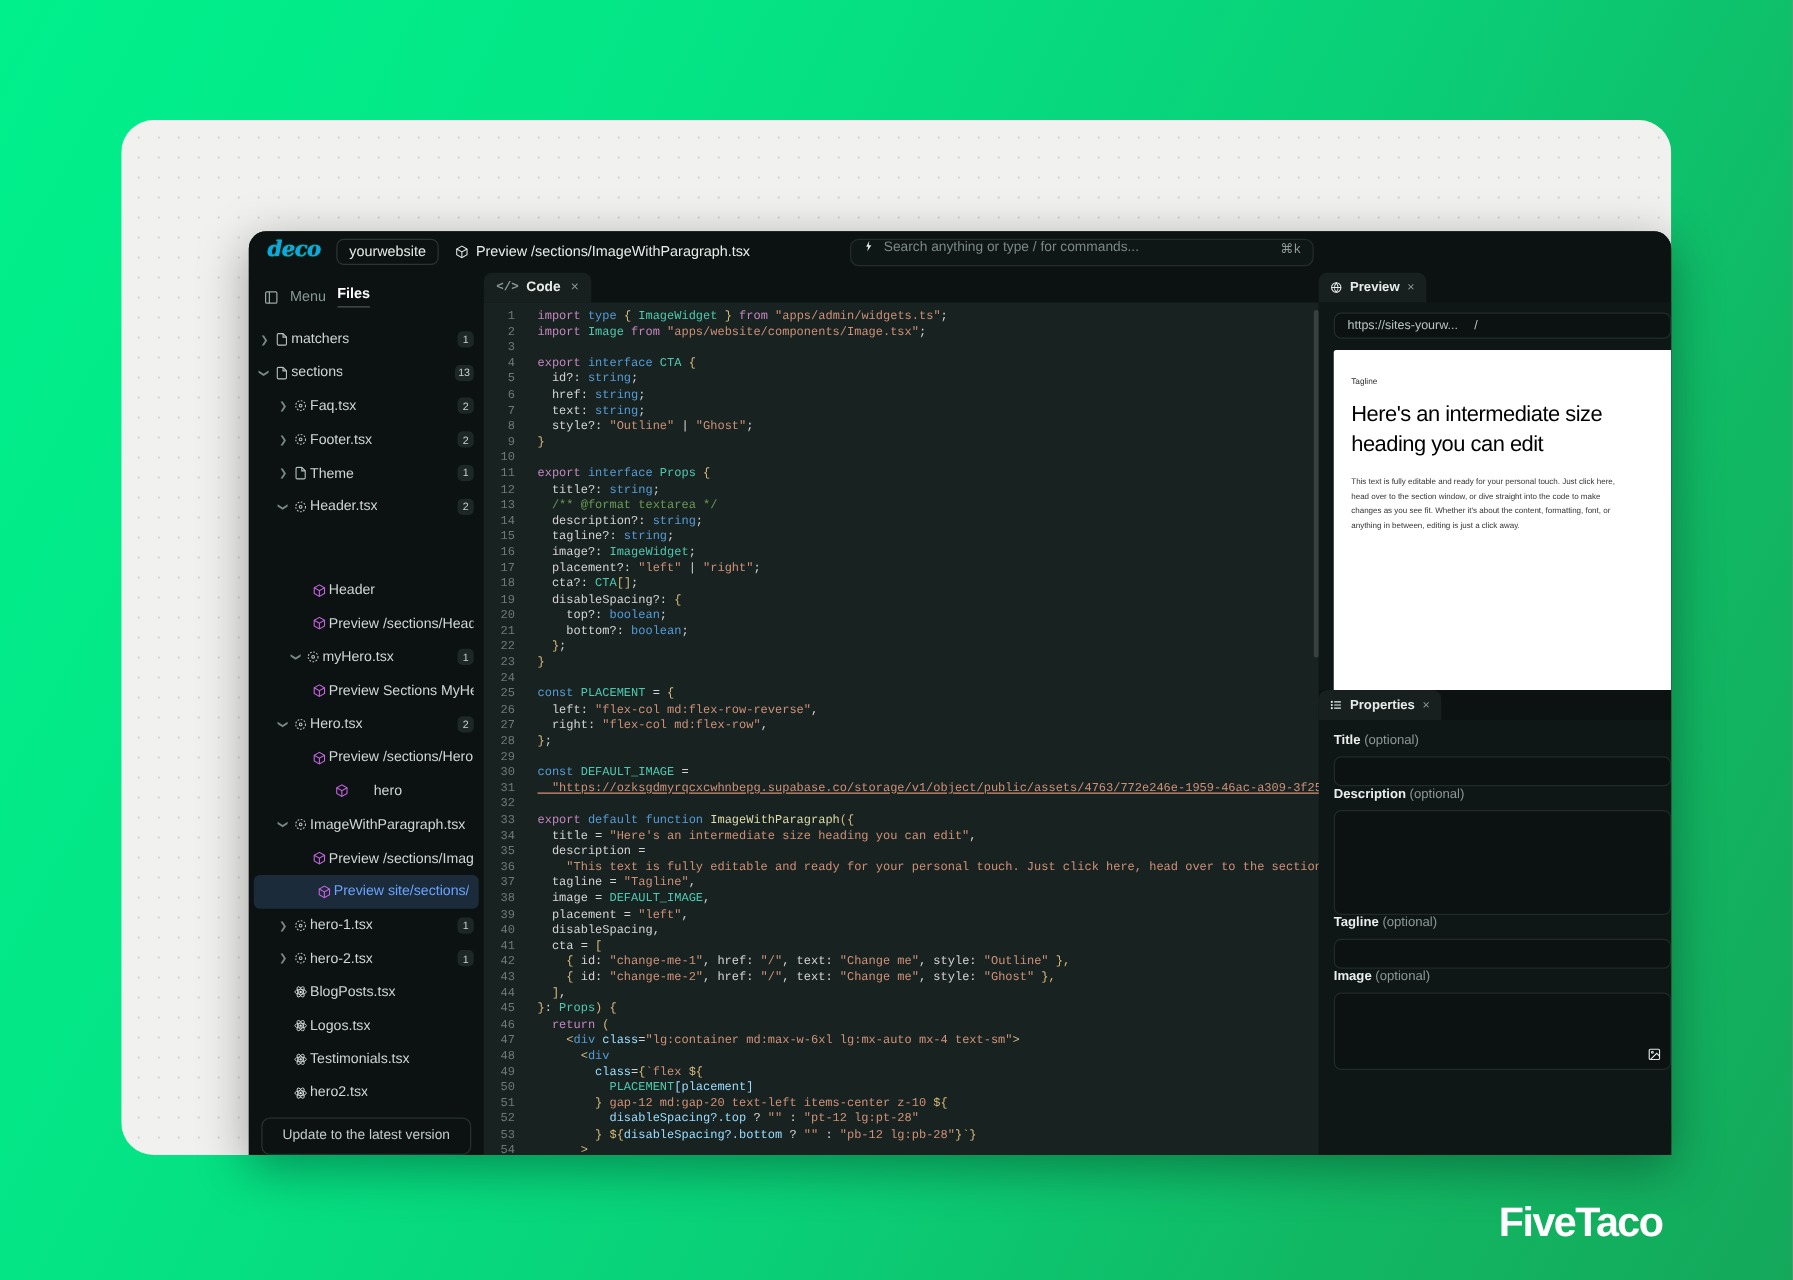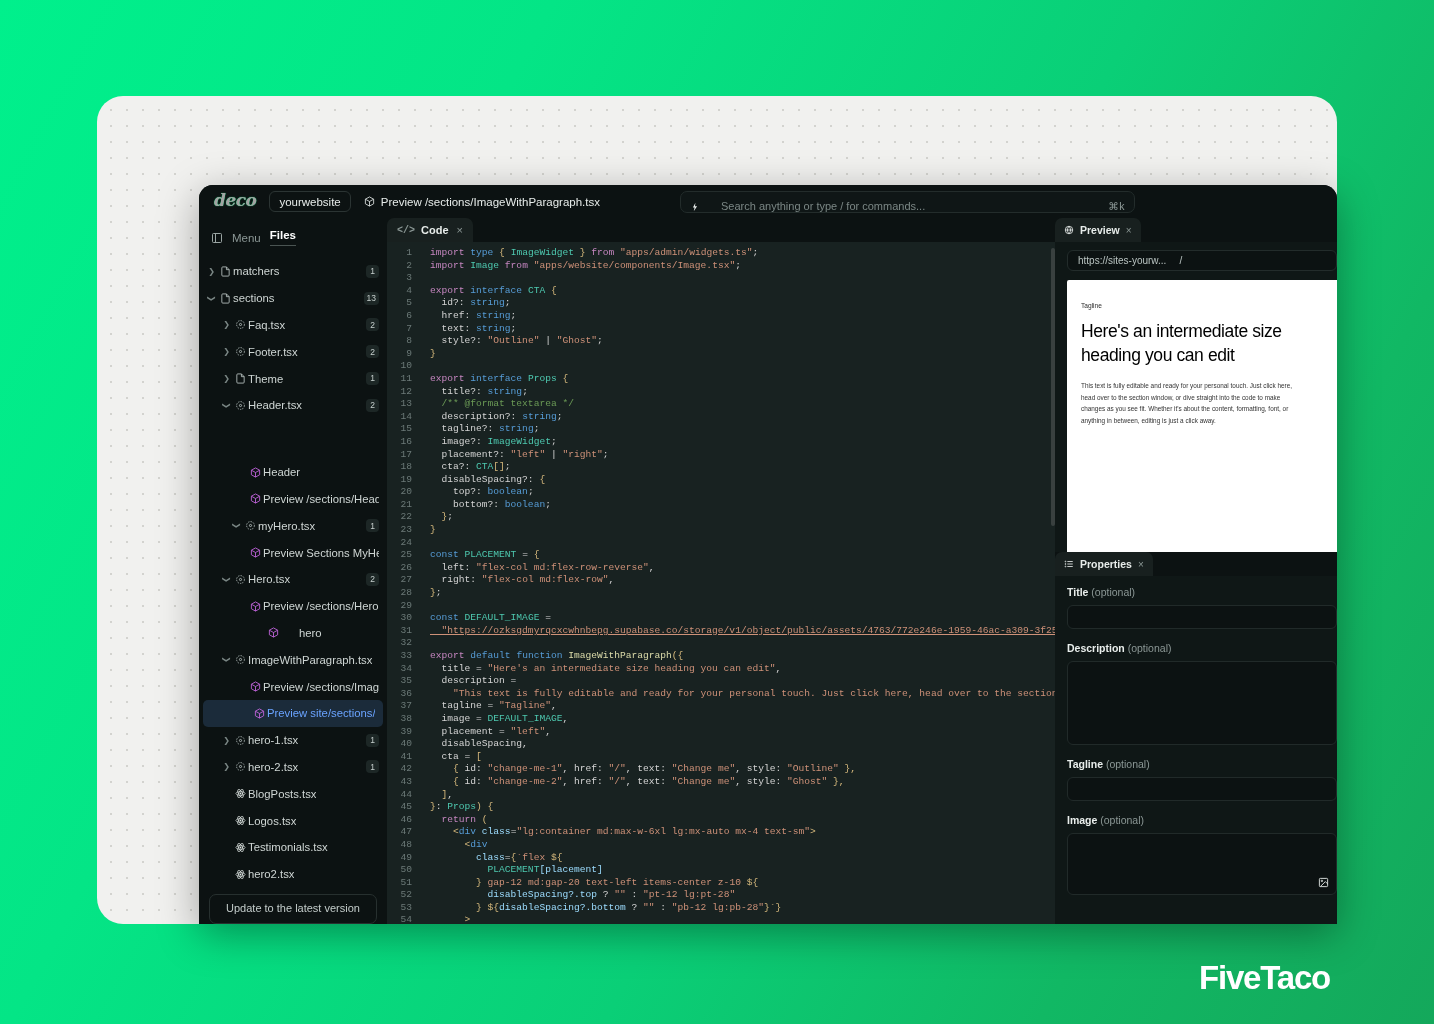--- a/index.html
+++ b/index.html
@@ -45,21 +45,21 @@
     align-items: center;
     padding: 0 10px;
     flex: 0 0 auto;
     position: relative;
   }
   #deco-logo {
     font-family: "DejaVu Serif", serif;
     font-style: italic;
     font-weight: 700;
     font-size: 17px;
-    color: #a3a3a3;
+    color: #0ea5e9;
     letter-spacing: -0.5px;
     padding: 0 5px 2px 5px;
     line-height: 1;
     text-shadow: 0 0 1px #02f17f;
   }
   .chip {
     border: 1px solid #2b3433;
     border-radius: 6px;
     color: #e7ecea;
     font-size: 11.5px;
@@ -71,29 +71,29 @@
     display: flex; align-items: center; gap: 6px;
     margin-left: 13px;
     color: #e7ecea;
     font-size: 11.5px;
     white-space: nowrap;
   }
   .cube-ic { width: 11px; height: 11px; display: inline-block; }
   #searchbar {
     position: absolute;
     left: 481px;
-    width: 455px;
+    width: 371px;
     height: 22px;
     border: 1px solid #232c2b;
     border-radius: 7px;
     background: #0f1616;
     display: flex;
-    align-items: flex-end;
+    align-items: flex-start;
     padding: 0 9px;
-    gap: 21px;
+    gap: 7px;
   }
   #searchbar .ph { color: #7b8785; font-size: 11px; flex: 1; }
   #searchbar .kbd { color: #8e9a98; font-size: 10.5px; letter-spacing: .5px; }
 
   
   #body-split { flex: 1; display: flex; min-height: 0; }
 
   
   #sidebar {
     width: 188px;
@@ -226,21 +226,21 @@
   #pv-tagline { font-size: 6.6px; color: #2c2c2c; margin-bottom: 10px; }
   #pv-title { font-size: 17.5px; line-height: 24px; color: #000000; font-weight: 400; letter-spacing: -.4px; }
   #pv-desc { font-size: 6.4px; line-height: 11.5px; color: #333; margin-top: 13px; max-width: 215px; }
 
   #props-pane { flex: 1; background: #0f1716; display: flex; flex-direction: column; min-height: 0; }
   #props-body { padding: 10px 0 0 12px; overflow: hidden; }
   .fld-label { font-size: 10.5px; color: #e9eeec; font-weight: 700; margin-bottom: 7px; }
   .fld-label .opt { color: #8b9795; font-weight: 400; }
   .fld-input { height: 24px; border: 1px solid #212a29; border-radius: 6px; background: #0c1212; }
   .fld-area { height: 84px; border: 1px solid #212a29; border-radius: 6px; background: #0c1212; position: relative; }
-  .fld-group { margin-bottom: 13px; }
+  .fld-group { }
   #img-area { height: 62px; }
   #img-ic { position: absolute; right: 7px; bottom: 6px; width: 11px; height: 11px; color: #e3e8e6; }
 
   
   #brand {
     position: absolute; right: 104px; bottom: 27px;
     color: #fff; font-size: 33px; font-weight: 700;
     letter-spacing: -1.2px;
     font-family: "Liberation Sans", sans-serif;
   }

